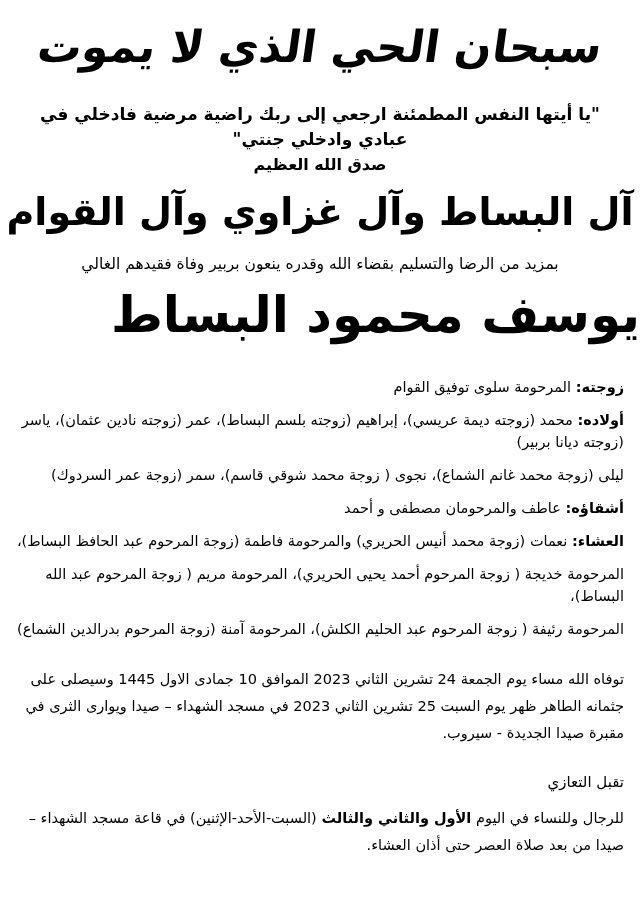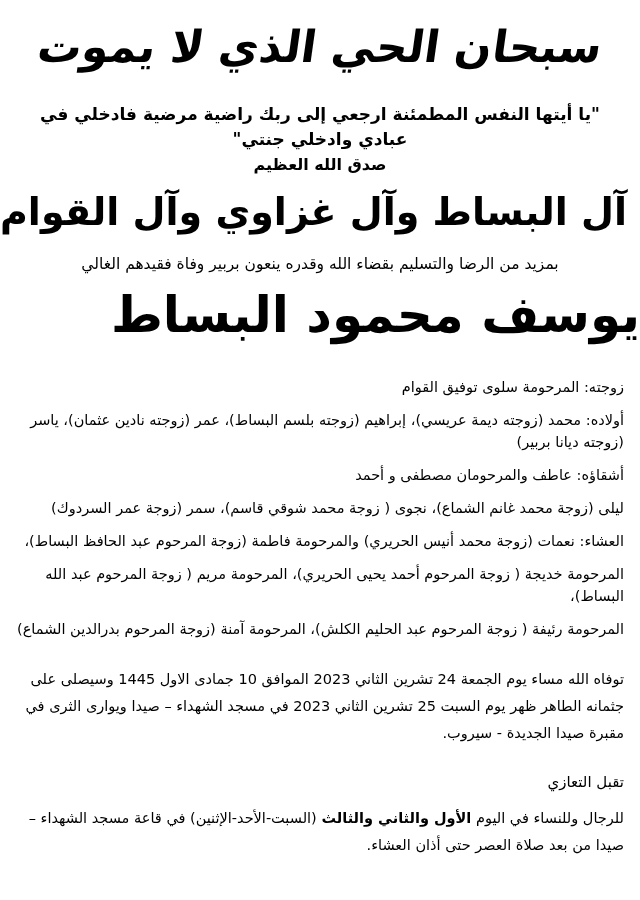--- a/index.html
+++ b/index.html
@@ -34,21 +34,21 @@
     line-height: 1.5;
   }
   .verse-attrib {
     margin-top: 2px;
     text-align: center;
     font-weight: bold;
     font-size: 16px;
   }
   .families-title {
     margin-top: 14px;
-    text-align: left;
+    text-align: center;
     font-weight: bold;
     font-size: 38px;
     line-height: 1.3;
   }
   .announcement {
     margin-top: 18px;
     text-align: center;
     font-size: 15.5px;
   }
   .deceased-name {
@@ -60,21 +60,21 @@
   }
   .relatives {
     margin: 28px 16px 0;
     font-size: 14.5px;
     line-height: 22px;
   }
   .rel-line {
     margin-bottom: 11px;
   }
   .rel-label {
-    font-weight: normal;
+    font-weight: bold;
   }
   .para {
     margin: 0 16px;
     font-size: 14.5px;
     line-height: 27px;
     text-align: right;
   }
   .funeral-para {
     margin-top: 26px;
   }
@@ -112,24 +112,24 @@
   <div class="deceased-name">يوسف محمود البساط</div>
 
   <div class="relatives">
     <div class="rel-line">
       <span class="rel-label">زوجته:</span><span> المرحومة سلوى توفيق القوام</span>
     </div>
     <div class="rel-line">
       <span class="rel-label">أولاده:</span><span> محمد (زوجته ديمة عريسي)،  إبراهيم (زوجته بلسم البساط)،  عمر  (زوجته نادين عثمان)،  ياسر  (زوجته ديانا بربير)</span>
     </div>
     <div class="rel-line">
-      <span class="rel-label">أشقاؤه:</span><span> عاطف والمرحومان مصطفى و أحمد</span>
+      <span>ليلى (زوجة محمد غانم الشماع)، نجوى ( زوجة محمد شوقي قاسم)، سمر (زوجة عمر السردوك)</span>
     </div>
     <div class="rel-line">
-      <span>ليلى (زوجة محمد غانم الشماع)، نجوى ( زوجة محمد شوقي قاسم)، سمر (زوجة عمر السردوك)</span>
+      <span class="rel-label">أشقاؤه:</span><span> عاطف والمرحومان مصطفى و أحمد</span>
     </div>
     <div class="rel-line">
       <span class="rel-label">العشاء:</span><span> نعمات (زوجة محمد أنيس الحريري) والمرحومة فاطمة (زوجة المرحوم عبد الحافظ البساط)،</span>
     </div>
     <div class="rel-line">
       <span>المرحومة خديجة ( زوجة المرحوم أحمد يحيى الحريري)، المرحومة مريم ( زوجة المرحوم عبد الله البساط)،</span>
     </div>
     <div class="rel-line">
       <span>المرحومة رئيفة ( زوجة المرحوم عبد الحليم الكلش)، المرحومة آمنة (زوجة المرحوم بدرالدين الشماع)</span>
     </div>

